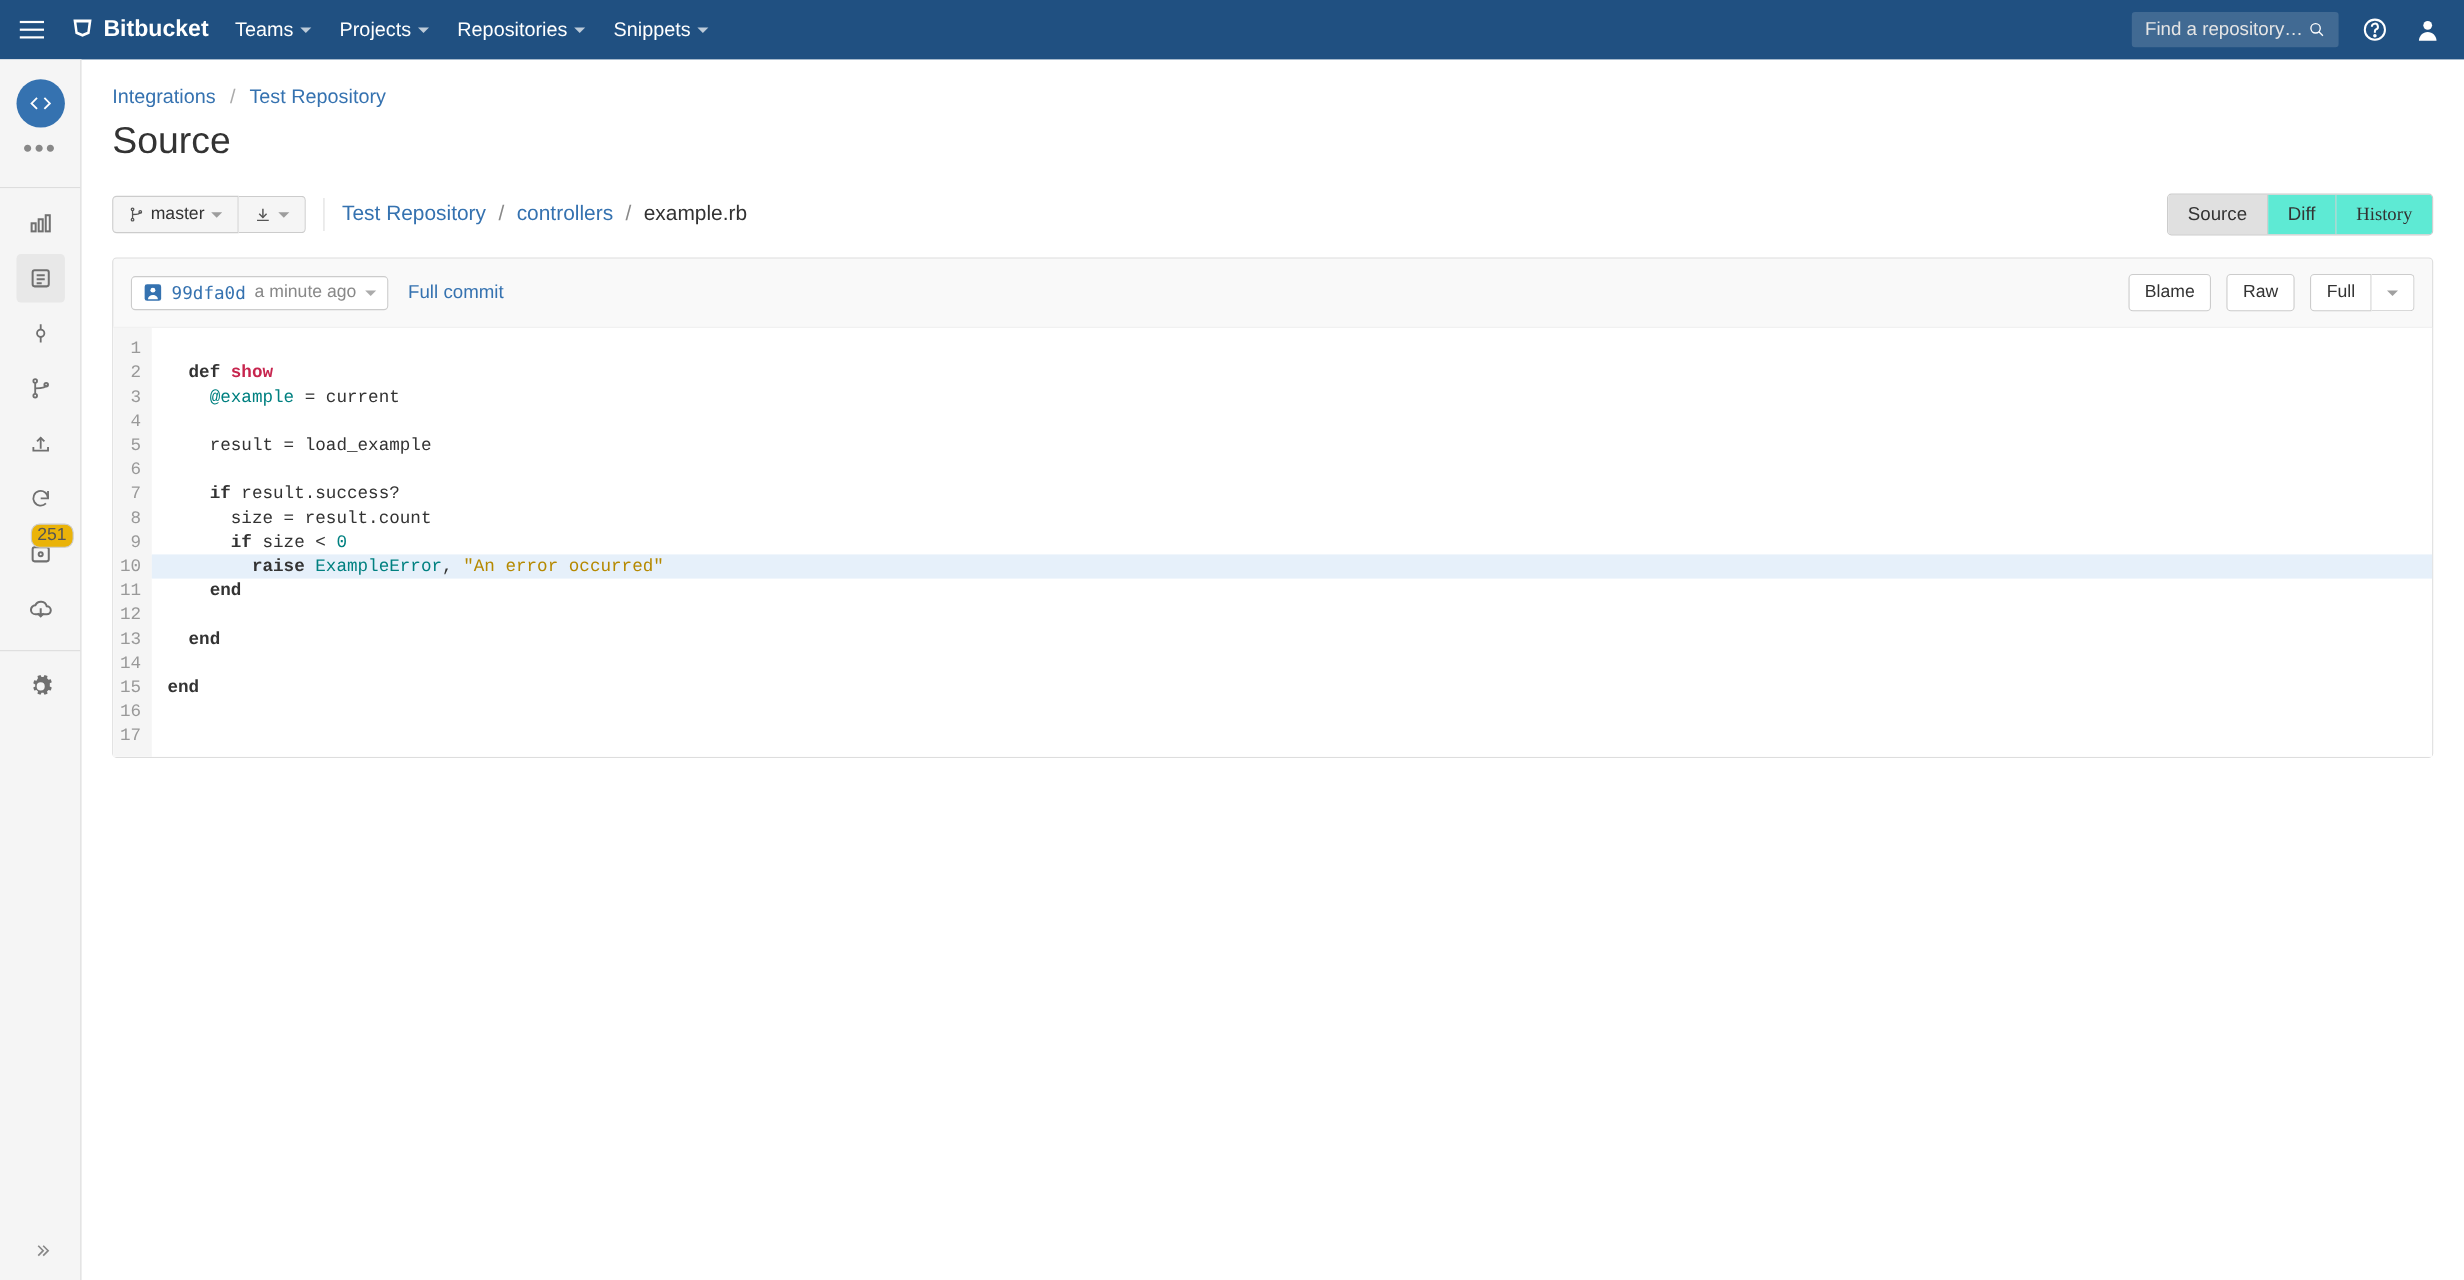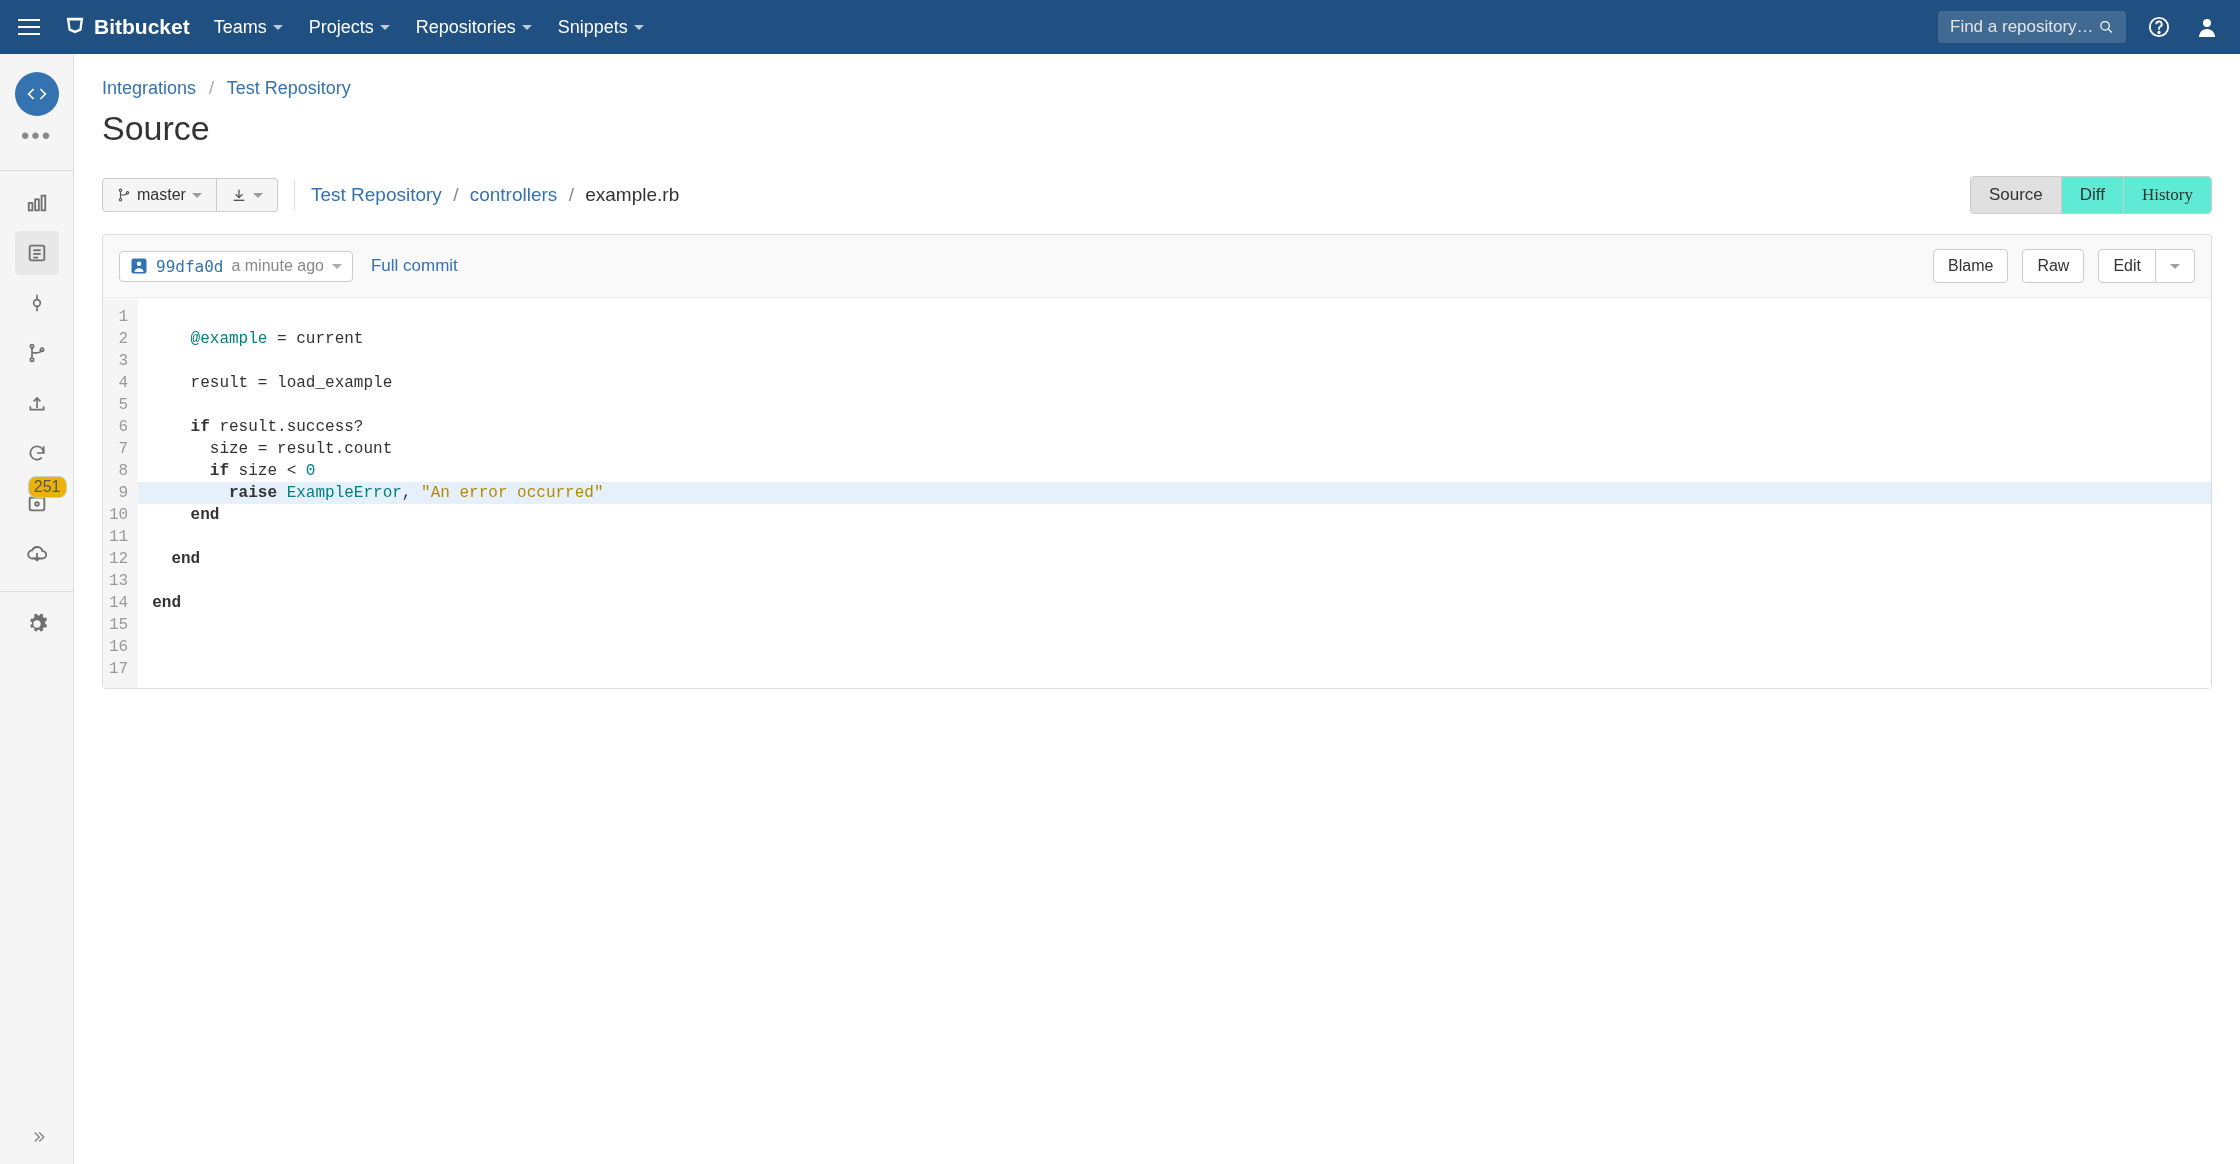--- a/index.html
+++ b/index.html
@@ -277,21 +277,21 @@
           </span>
           <span class="hash">99dfa0d</span>
           <span class="ago">a minute ago</span>
           <span class="caret-down" style="border-top-color:#888"></span>
         </div>
         <a href="#" class="full-commit">Full commit</a>
         <div class="header-actions">
           <button class="btn">Blame</button>
           <button class="btn">Raw</button>
           <div class="btn-group">
-            <button class="btn">Edit</button>
+            <button class="btn">Full</button>
             <button class="btn">
                 <span class="caret-down" style="border-top-color:#777"></span>
               </button>
           </div>
         </div>
       </div>
 
       <div class="code-area">
         <div class="gutter" id="gutter">
             <div>1</div>
@@ -307,20 +307,21 @@
             <div>11</div>
             <div>12</div>
             <div>13</div>
             <div>14</div>
             <div>15</div>
             <div>16</div>
             <div>17</div>
           </div>
         <div class="code-lines">
           <div class="code-line"></div>
+          <div class="code-line">  <span class="tok-kw">def</span> <span class="tok-def">show</span></div>
           <div class="code-line">    <span class="tok-ivar">@example</span><span> = current</span></div>
           <div class="code-line"></div>
           <div class="code-line"><span>    result = load_example</span></div>
           <div class="code-line"></div>
           <div class="code-line">    <span class="tok-kw">if</span><span> result.success?</span></div>
           <div class="code-line"><span>      size = result.count</span></div>
           <div class="code-line">      <span class="tok-kw">if</span><span> size &lt; </span><span class="tok-num">0</span></div>
           <div class="code-line hl">        <span class="tok-kw">raise</span> <span class="tok-err">ExampleError</span><span>, </span><span class="tok-str">"An error occurred"</span></div>
           <div class="code-line">    <span class="tok-kw">end</span></div>
           <div class="code-line"></div>

